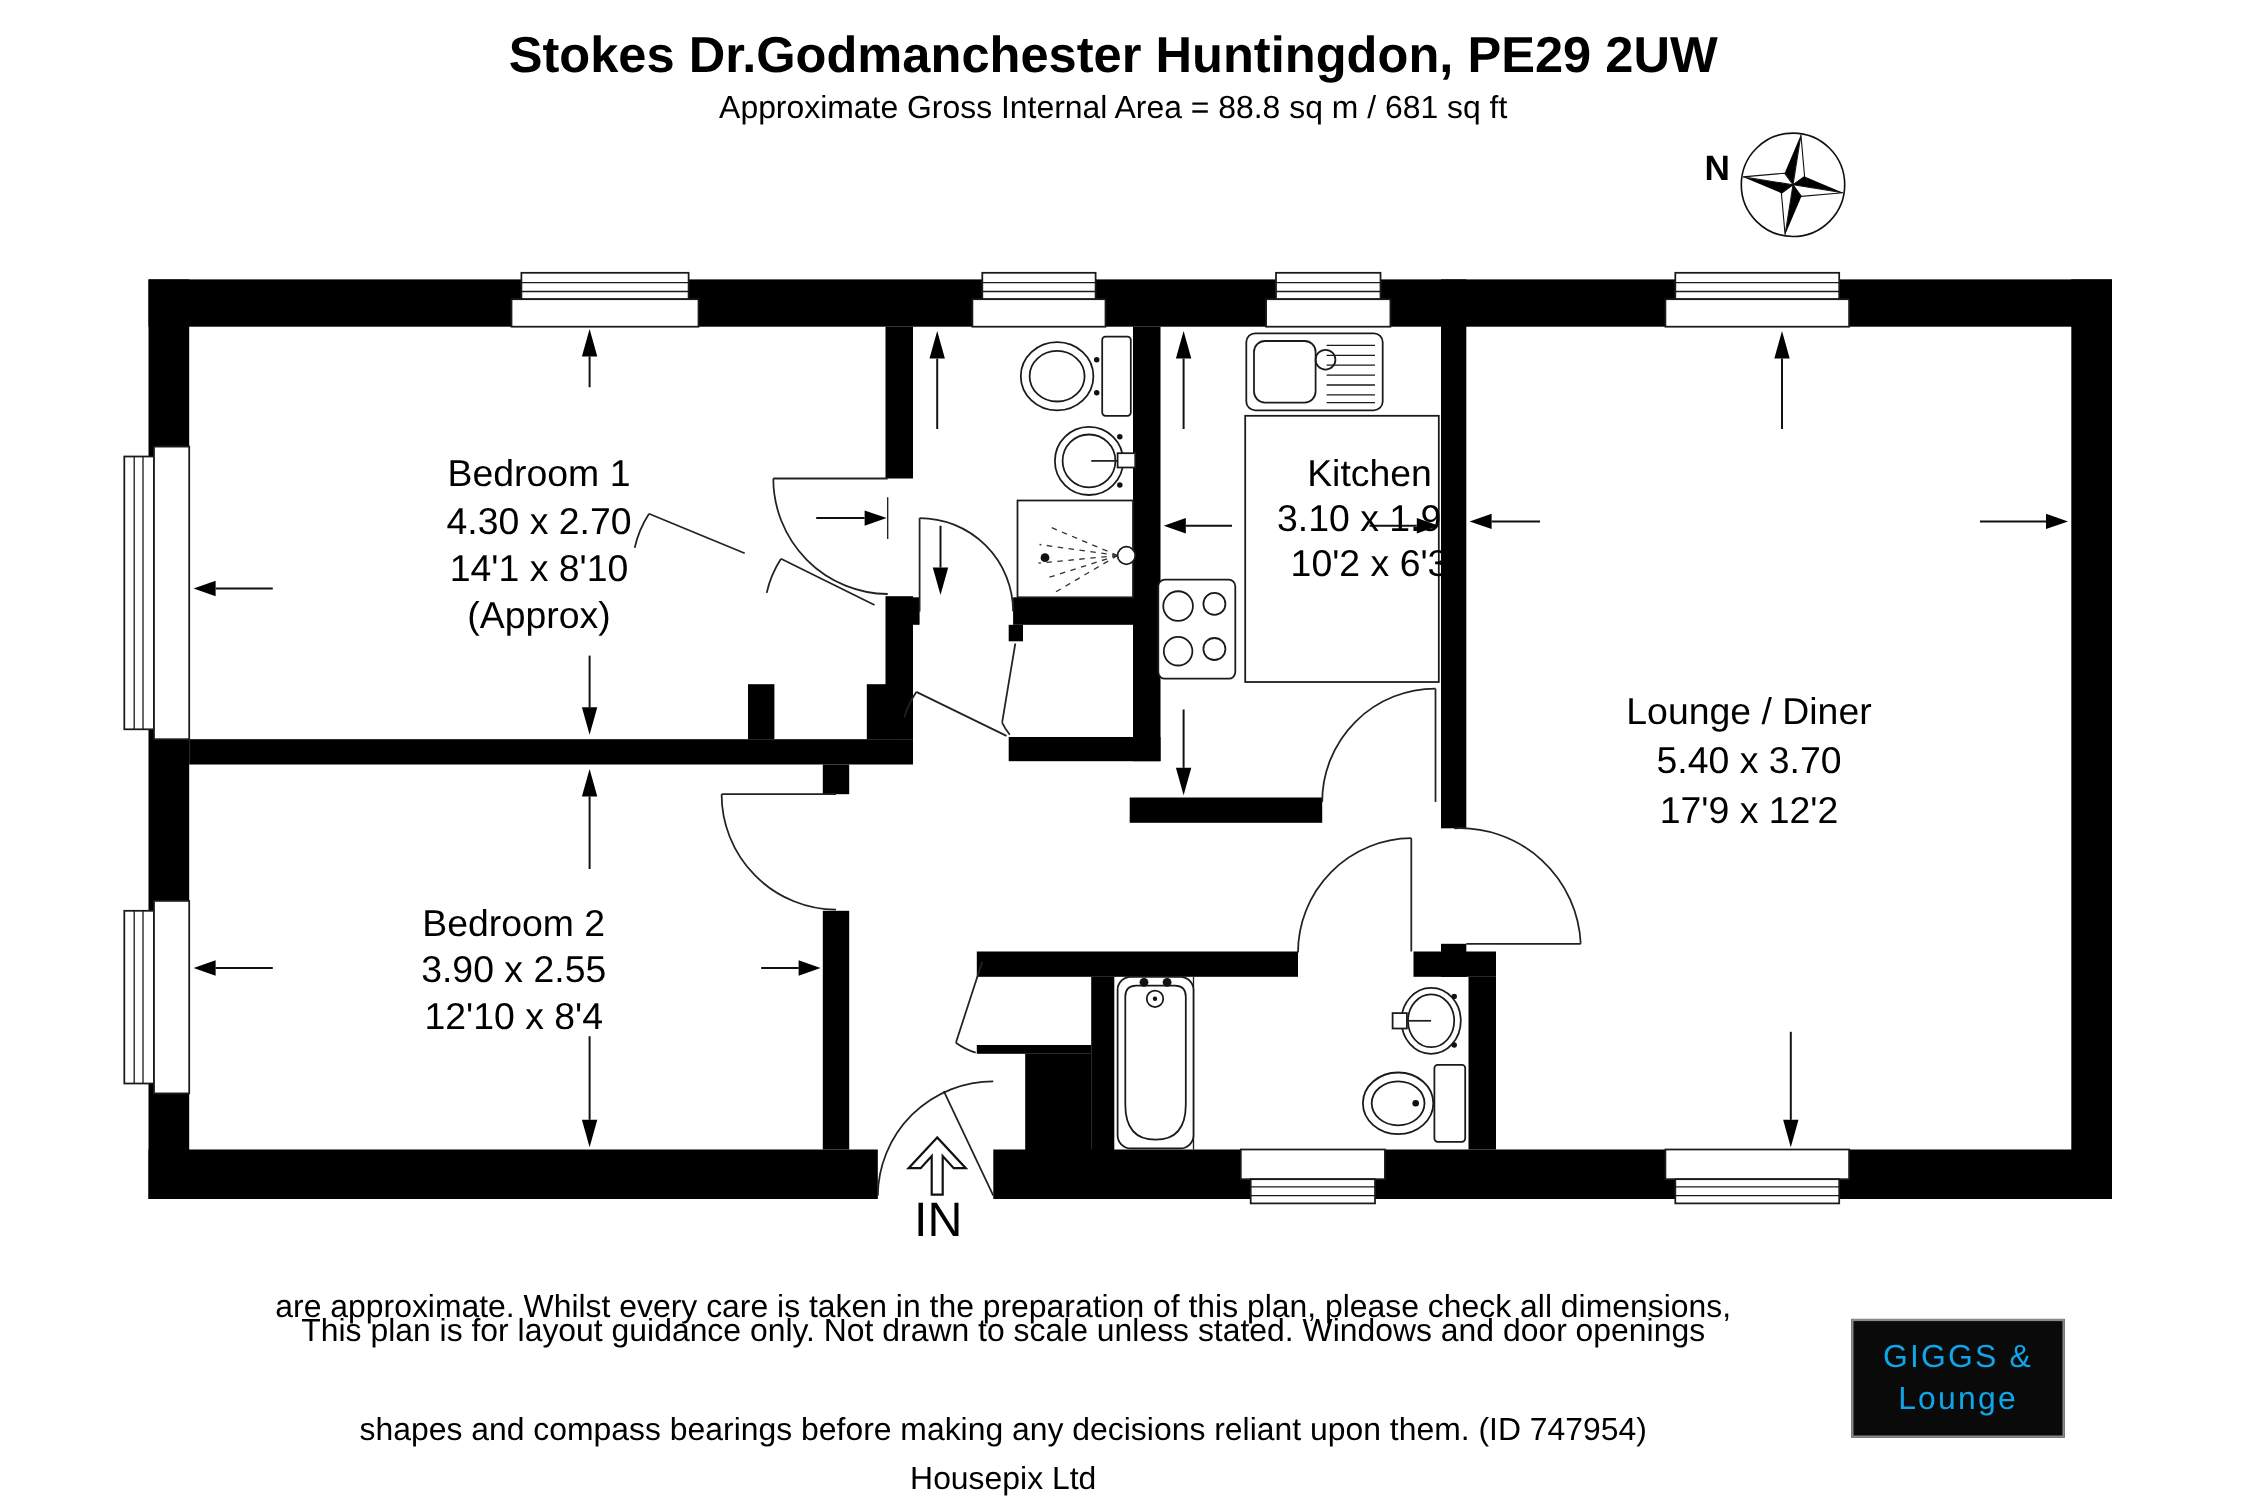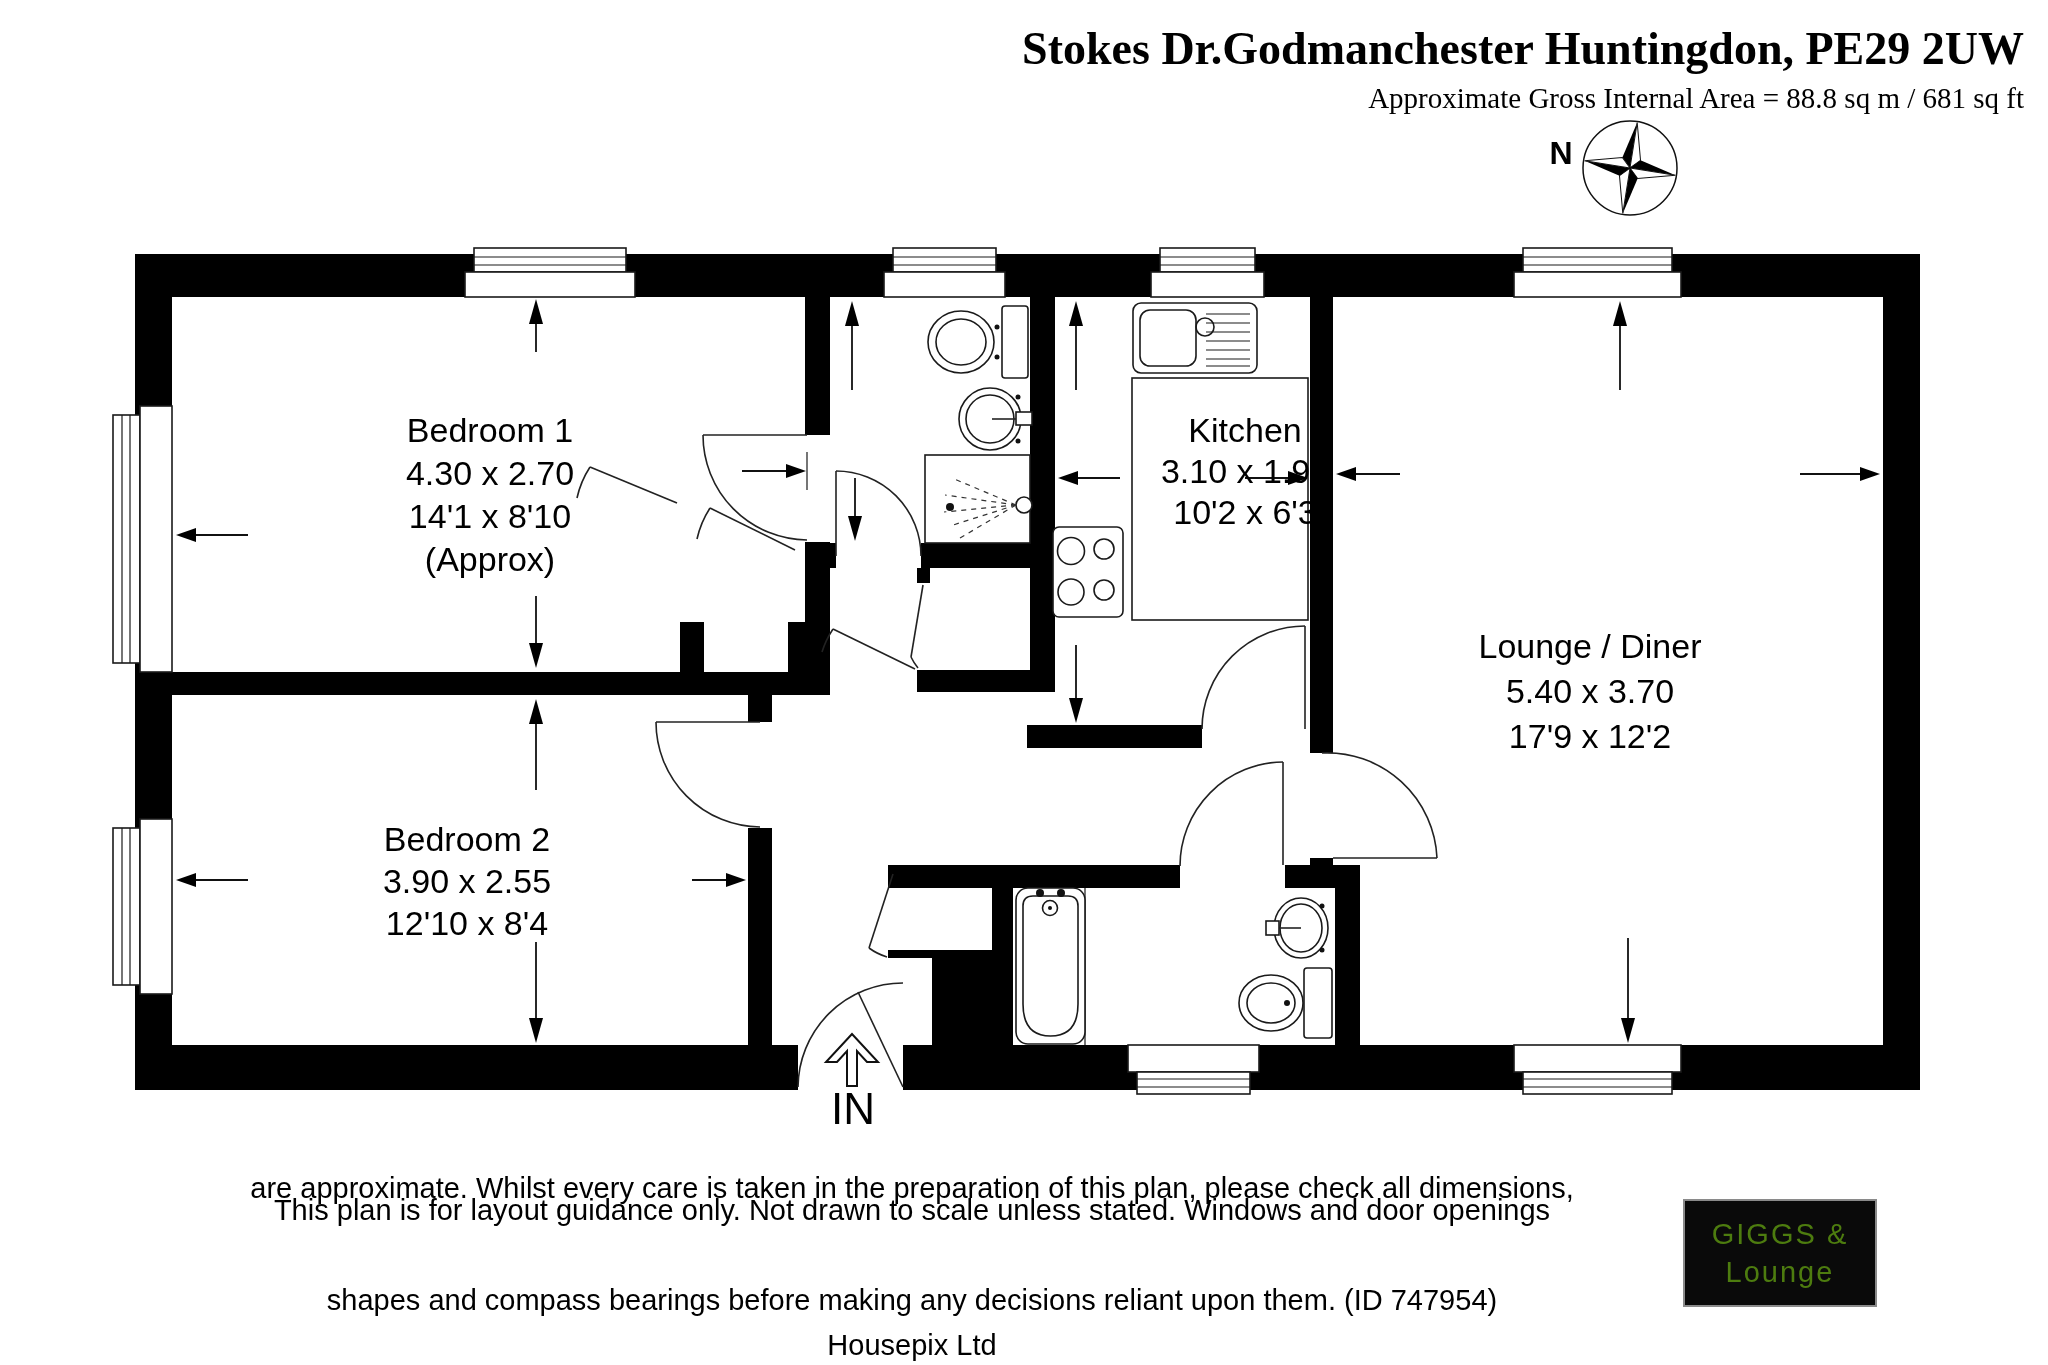--- a/index.html
+++ b/index.html
@@ -1,24 +1,24 @@
 <!DOCTYPE html>
 <html><head>
 <meta charset="utf-8">
 <style>
   html,body{margin:0;padding:0;background:#fff;}
   #page{position:relative;width:2048px;height:1365px;background:#fff;overflow:hidden;
         font-family:"Liberation Sans",sans-serif;color:#000;}
-  .hdr{position:absolute;left:0;width:2024px;text-align:right;font-family:Liberation Serif, serif;}
+  .hdr{position:absolute;left:0;width:2024px;text-align:center;}
   #title{top:22px;font-size:46px;font-weight:bold;letter-spacing:0px;}
   #subtitle{top:82px;font-size:29px;}
   .disc{position:absolute;left:0;width:1824px;text-align:center;font-size:29px;line-height:45px;}
   #logo{position:absolute;left:1683px;top:1199px;width:190px;height:104px;background:#0a0a0a;
         border:2px solid #8a8a8a;display:flex;flex-direction:column;justify-content:center;align-items:center;}
-  #logo div{color:#4d7c0f;font-size:29px;line-height:38px;letter-spacing:2px;}
+  #logo div{color:#0ea5e9;font-size:29px;line-height:38px;letter-spacing:2px;}
   svg{position:absolute;left:0;top:0;}
   .wall{fill:#000;stroke:none;}
   .fx{fill:#fff;stroke:#1a1a1a;stroke-width:1.6;}
   .fxn{fill:none;stroke:#1a1a1a;stroke-width:1.6;}
   .thin{stroke:#1a1a1a;stroke-width:1.2;fill:none;}
   .door{stroke:#222;stroke-width:1.6;fill:none;}
   .arr{stroke:#111;stroke-width:1.8;fill:none;}
   .ah{fill:#000;stroke:none;}
   .rlabel{font-size:34px;fill:#000;text-anchor:middle;}
   .inlabel{font-size:44px;fill:#000;text-anchor:middle;}

